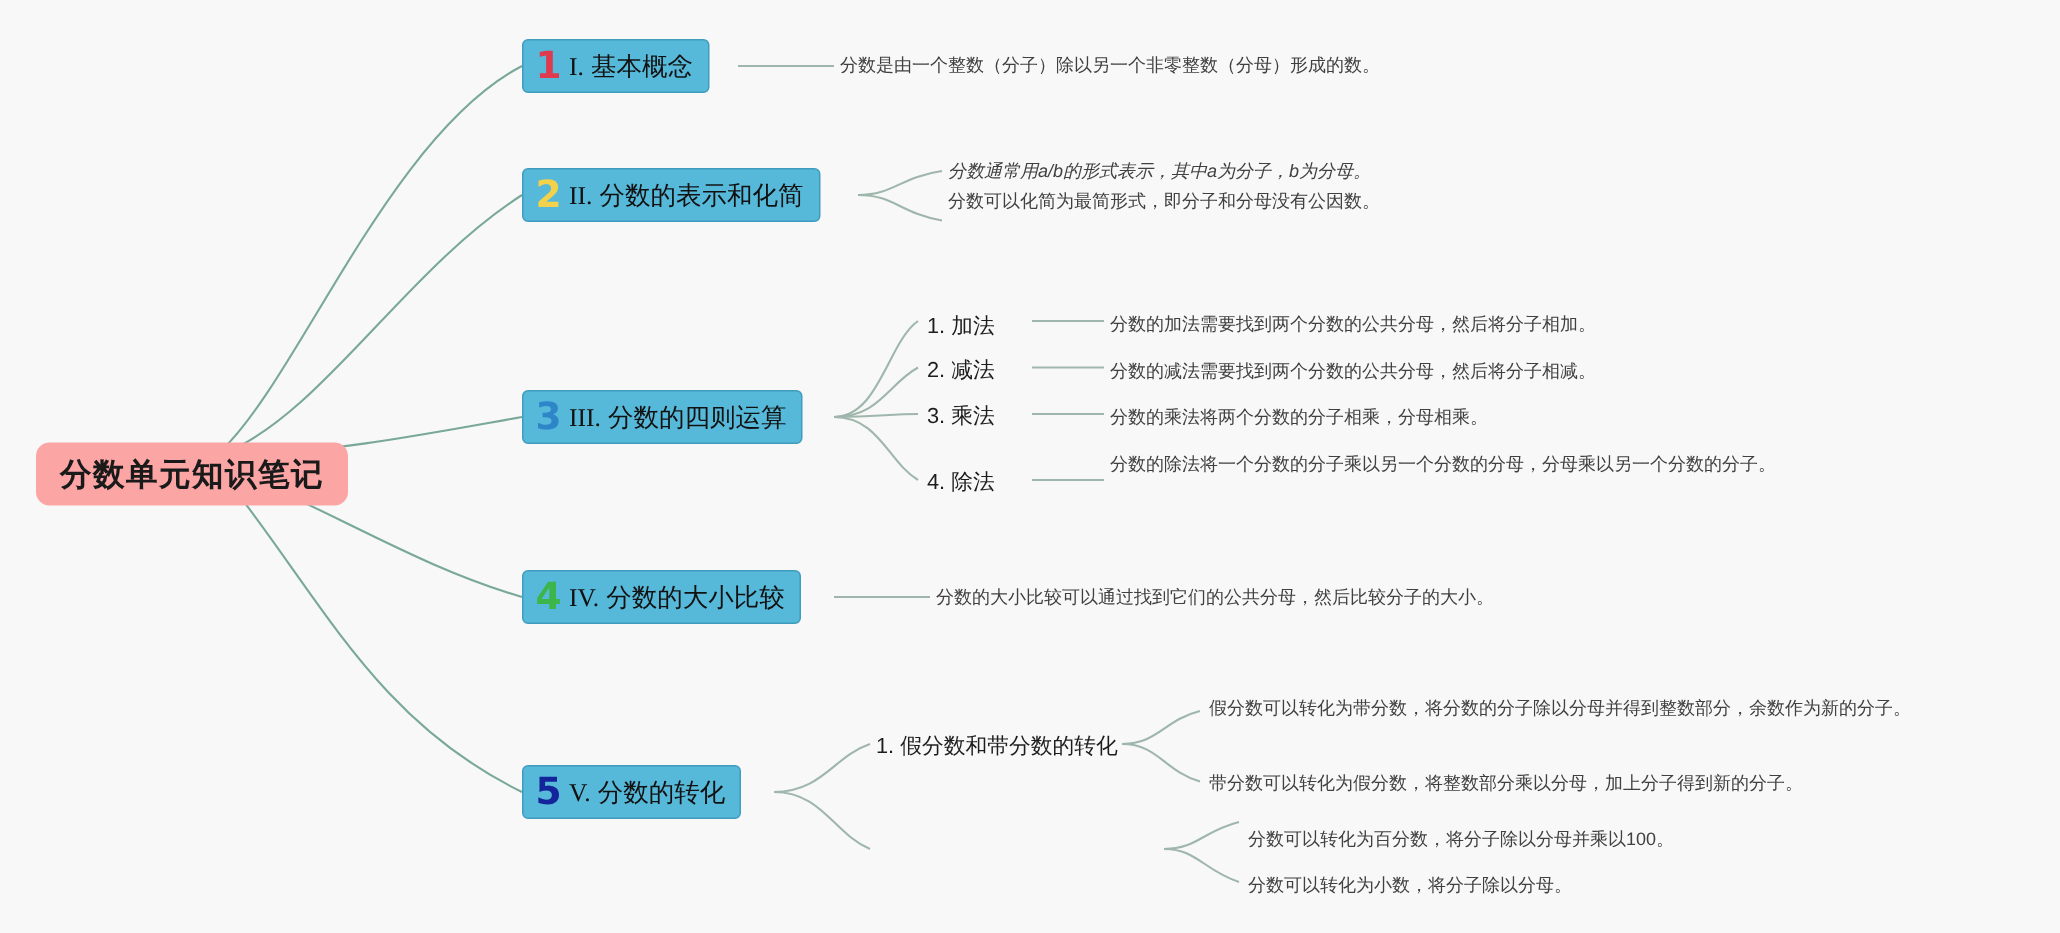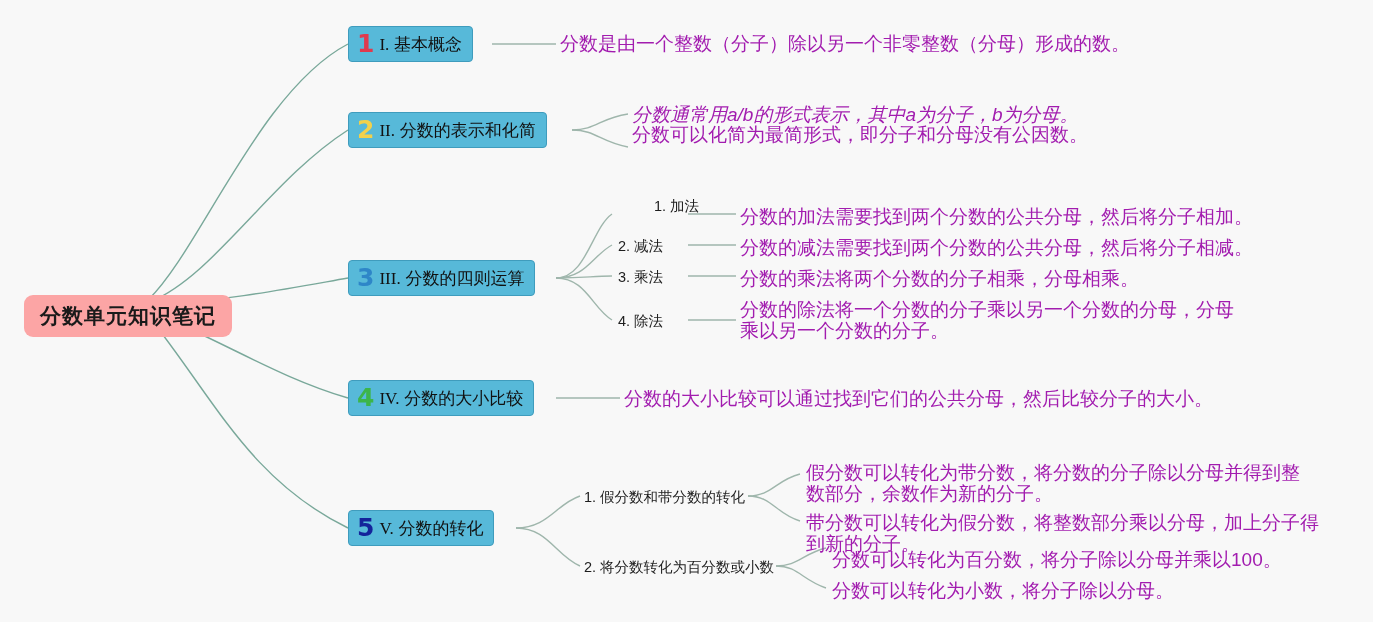--- a/index.html
+++ b/index.html
@@ -56,23 +56,23 @@
   
   .sub{
     position:absolute;
     font-size:14.5px;
     color:#1d1d1d;
     white-space:nowrap;
   }
   
   .leaf{
     position:absolute;
-    font-size:19px;
+    font-size:12px;
     line-height:21px;
-    color:#a21caf;
+    color:#404040;
   }
 </style>
 </head>
 <body>
 
 <div id="canvas">
 
   <svg id="wires" viewBox="0 0 1373 622">
     <g fill="none" stroke="#79a89a" stroke-width="1.4">
 
@@ -127,41 +127,40 @@
     <span class="num" style="color:#f2d14b">2</span>
     <span class="ttl"><span class="rom">II.</span>&nbsp;<span>分数的表示和化简</span></span>
   </div>
   <div class="leaf" style="left:632px;top:104px;width:560px;font-style:italic;">分数通常用a/b的形式表示，其中a为分子，b为分母。</div>
   <div class="leaf" style="left:632px;top:124px;width:560px;">分数可以化简为最简形式，即分子和分母没有公因数。</div>
 
   <div class="node branch" style="left:348px;top:260px;">
     <span class="num" style="color:#2e86c8">3</span>
     <span class="ttl"><span class="rom">III.</span>&nbsp;<span>分数的四则运算</span></span>
   </div>
-  <div class="sub" style="left:618px;top:197px;margin-left:36px;">1. 加法</div>
+  <div class="sub" style="left:618px;top:208px;">1. 加法</div>
   <div class="sub" style="left:618px;top:237px;">2. 减法</div>
   <div class="sub" style="left:618px;top:268px;">3. 乘法</div>
   <div class="sub" style="left:618px;top:312px;">4. 除法</div>
 
   <div class="leaf" style="left:740px;top:206px;width:560px;">分数的加法需要找到两个分数的公共分母，然后将分子相加。</div>
   <div class="leaf" style="left:740px;top:237px;width:560px;">分数的减法需要找到两个分数的公共分母，然后将分子相减。</div>
   <div class="leaf" style="left:740px;top:299px;width:500px;">分数的除法将一个分数的分子乘以另一个分数的分母，分母乘以另一个分数的分子。</div>
   <div class="leaf" style="left:740px;top:268px;width:560px;">分数的乘法将两个分数的分子相乘，分母相乘。</div>
 
   <div class="node branch" style="left:348px;top:380px;">
     <span class="num" style="color:#3cb54a">4</span>
     <span class="ttl"><span class="rom">IV.</span>&nbsp;<span>分数的大小比较</span></span>
   </div>
   <div class="leaf" style="left:624px;top:388px;width:620px;">分数的大小比较可以通过找到它们的公共分母，然后比较分子的大小。</div>
 
   <div class="node branch" style="left:348px;top:510px;">
     <span class="num" style="color:#14249b">5</span>
     <span class="ttl"><span class="rom">V.</span>&nbsp;<span>分数的转化</span></span>
   </div>
   <div class="sub" style="left:584px;top:488px;">1. 假分数和带分数的转化</div>
-  <div class="sub" style="left:584px;top:558px;">2. 将分数转化为百分数或小数</div>
 
   <div class="leaf" style="left:806px;top:462px;width:502px;">假分数可以转化为带分数，将分数的分子除以分母并得到整数部分，余数作为新的分子。</div>
   <div class="leaf" style="left:806px;top:512px;width:520px;">带分数可以转化为假分数，将整数部分乘以分母，加上分子得到新的分子。</div>
   <div class="leaf" style="left:832px;top:549px;width:500px;">分数可以转化为百分数，将分子除以分母并乘以100。</div>
   <div class="leaf" style="left:832px;top:580px;width:500px;">分数可以转化为小数，将分子除以分母。</div>
 
 </div>
 
 </body></html>

